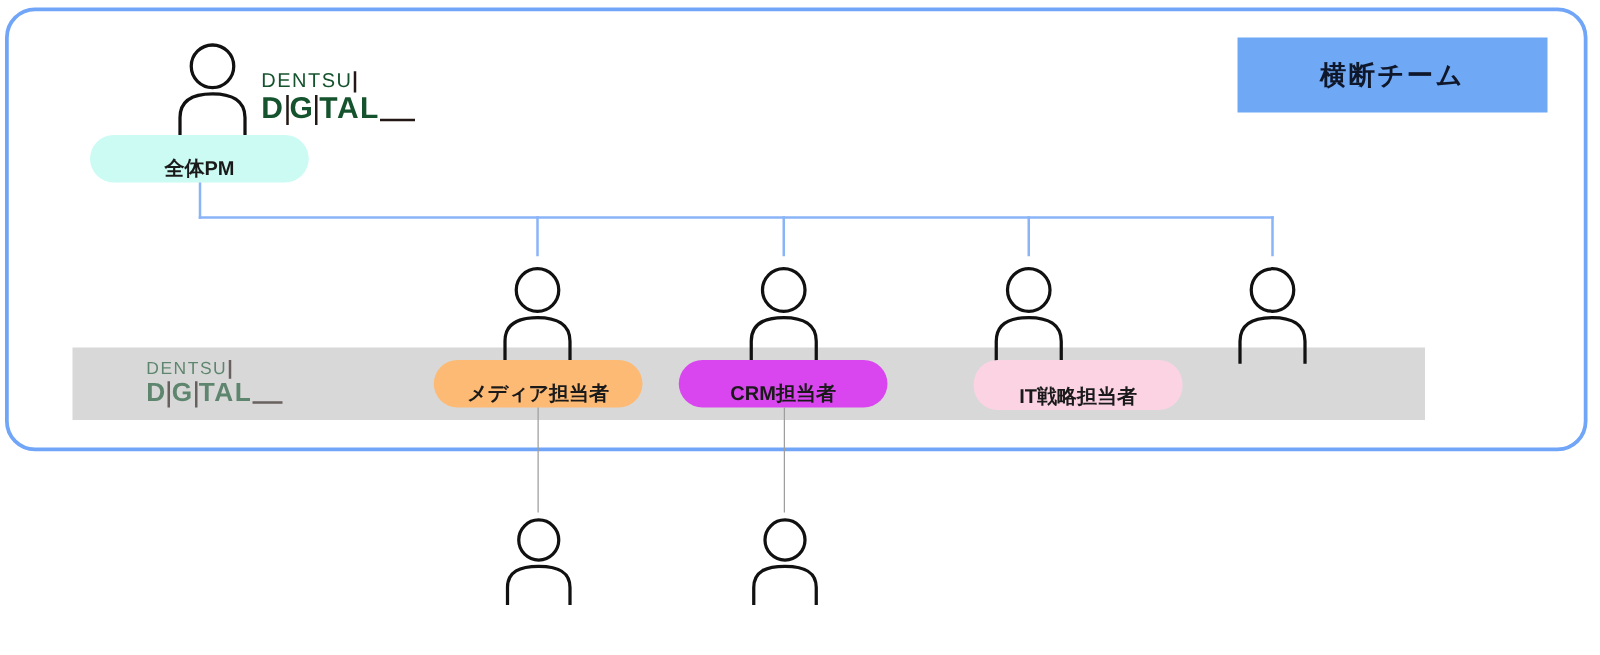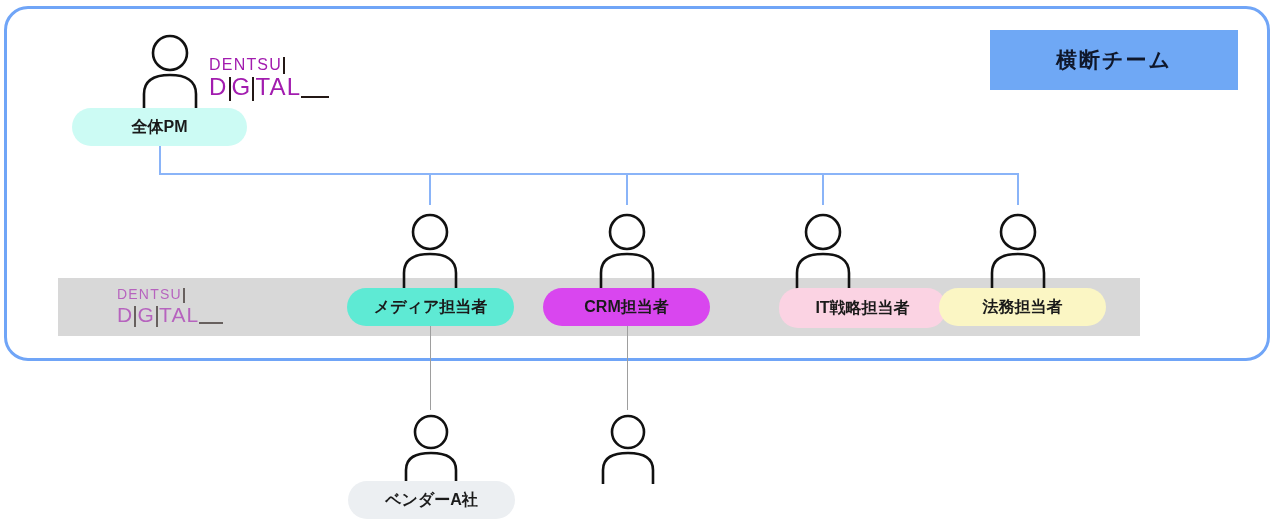--- a/index.html
+++ b/index.html
@@ -56,33 +56,33 @@
     top: 278px;
     width: 1082px;
     height: 58px;
     background: #d8d8d8;
   }
 
   
   .dd-logo {
     position: absolute;
     line-height: 1;
-    color: #a21caf;
+    color: #14532d;
     user-select: none;
   }
   .dd-logo .dd-top {
     display: block;
     letter-spacing: 1.2px;
     font-weight: 500;
     white-space: nowrap;
   }
   .dd-logo .dd-bot {
     display: block;
     letter-spacing: 1.2px;
-    font-weight: 400;
+    font-weight: 700;
     white-space: nowrap;
     text-align: right;
   }
   .dd-logo .bar {
     display: inline-block;
     width: 2px;
     background: #231815;
     vertical-align: middle;
     margin: 0 1px;
   }
@@ -120,21 +120,21 @@
     position: absolute;
   }
   .person svg { display: block; }
 
   
   .node-box {
     position: absolute;
     box-sizing: border-box;
     border-radius: 19px;
     display: flex;
-    align-items: center;
+    align-items: flex-end;
     justify-content: center;
     font-size: 16px;
     font-weight: bold;
     color: #1a1a1a;
     white-space: nowrap;
   }
 
   
   .conn {
     position: absolute;
@@ -205,46 +205,40 @@
       <path d="M9,80 L9,62 C9,48 20,43 35,43 C50,43 61,48 61,62 L61,80" fill="none" stroke="#111111" stroke-width="2.6" stroke-linecap="round"></path>
     </svg>
   </div>
   <div class="person" style="left:983px; top:211px;">
     <svg width="70" height="80" viewBox="0 0 70 80">
       <circle cx="35" cy="21" r="17" fill="none" stroke="#111111" stroke-width="2.6"></circle>
       <path d="M9,80 L9,62 C9,48 20,43 35,43 C50,43 61,48 61,62 L61,80" fill="none" stroke="#111111" stroke-width="2.6" stroke-linecap="round"></path>
     </svg>
   </div>
 
-  <div class="node-box" style="left:347px; top:288px; width:167px; height:38px; background:#5eead4;">
+  <div class="node-box" style="left:347px; top:288px; width:167px; height:38px; background:#fdba74;">
     <span>メディア担当者</span>
   </div>
   <div class="node-box" style="left:543px; top:288px; width:167px; height:38px; background:#d946ef;">
     <span>CRM担当者</span>
   </div>
   <div class="node-box" style="left:779px; top:288px; width:167px; height:40px; background:#fbd3e3;">
     <span>IT戦略担当者</span>
-  </div>
-  <div class="node-box" style="left:939px; top:288px; width:167px; height:38px; background:#fbf6c4;">
-    <span>法務担当者</span>
   </div>
 
   <div class="conn-gray" style="left:430px; top:326px; height:84px;"></div>
   <div class="conn-gray" style="left:627px; top:326px; height:84px;"></div>
 
   <div class="person" style="left:396px; top:412px;">
     <svg width="70" height="72" viewBox="0 0 70 72">
       <circle cx="35" cy="20" r="16" fill="none" stroke="#111111" stroke-width="2.6"></circle>
       <path d="M10,72 L10,58 C10,45 20,41 35,41 C50,41 60,45 60,58 L60,72" fill="none" stroke="#111111" stroke-width="2.6" stroke-linecap="round"></path>
     </svg>
   </div>
   <div class="person" style="left:593px; top:412px;">
     <svg width="70" height="72" viewBox="0 0 70 72">
       <circle cx="35" cy="20" r="16" fill="none" stroke="#111111" stroke-width="2.6"></circle>
       <path d="M10,72 L10,58 C10,45 20,41 35,41 C50,41 60,45 60,58 L60,72" fill="none" stroke="#111111" stroke-width="2.6" stroke-linecap="round"></path>
     </svg>
   </div>
 
-  <div class="node-box" style="left:348px; top:481px; width:167px; height:38px; background:#eceff2;">
-    <span>ベンダーA社</span>
-  </div>
 
 </div>
 
 </body></html>

